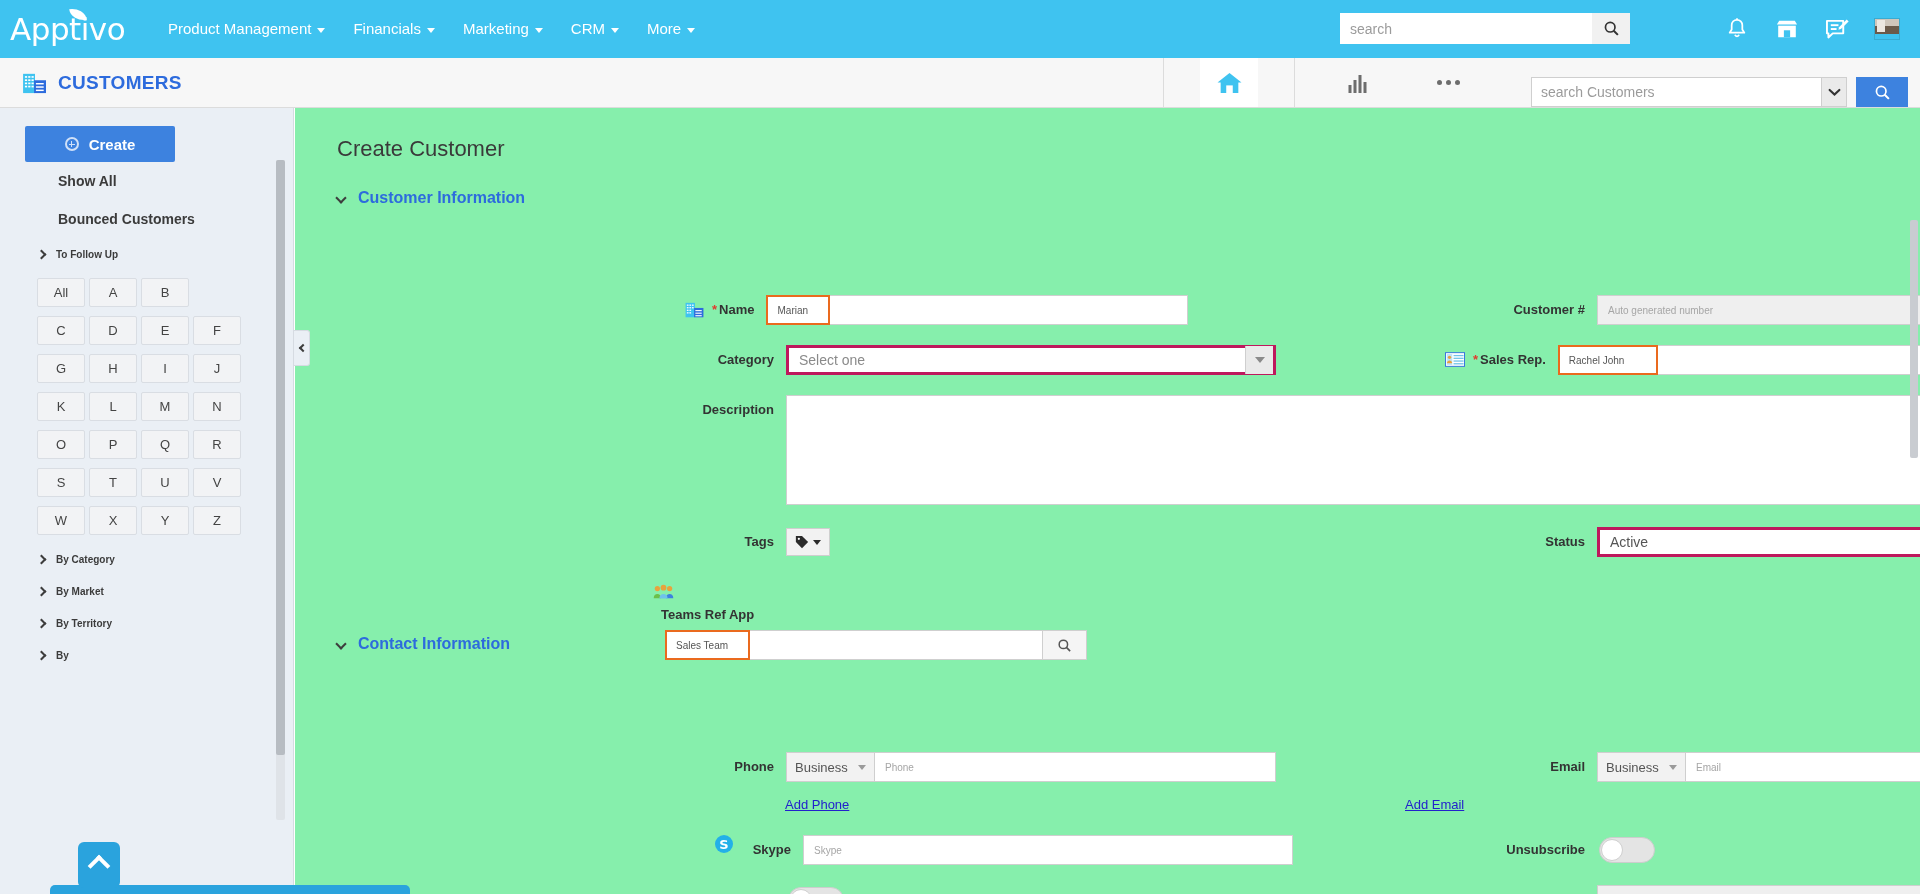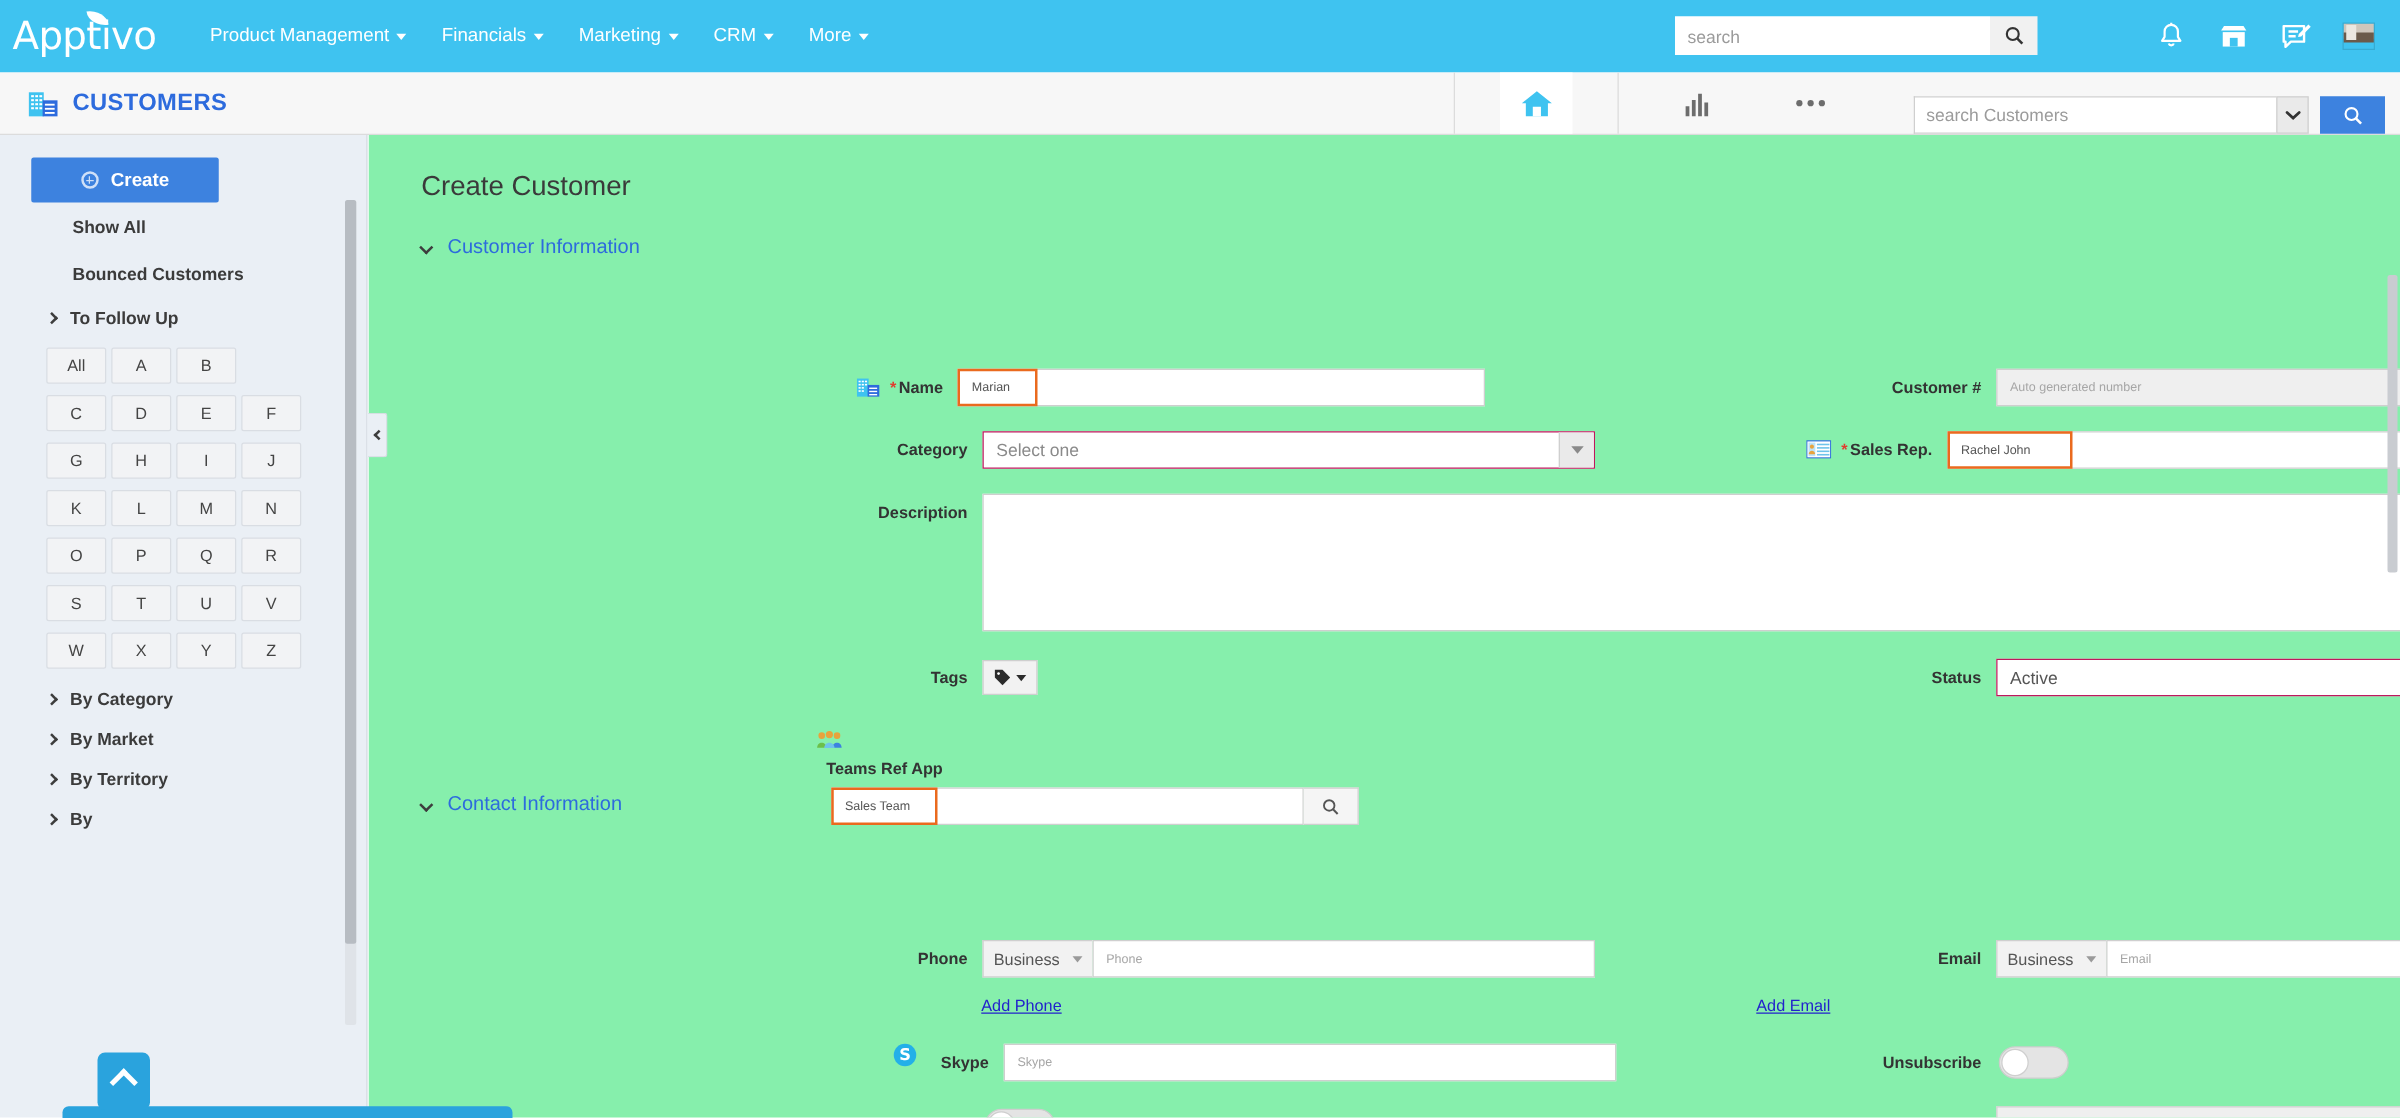--- a/index.html
+++ b/index.html
@@ -167,21 +167,21 @@
     border-bottom: 2.4px solid #3d3d3d; transform: rotate(45deg);
   }
   .chev.right { transform: rotate(-45deg); border-right-width: 2.6px; border-bottom-width: 2.6px; }
 
   .side-link {
     margin-left: 58px; height: 38px; display: flex; align-items: center;
     font-size: 14px; font-weight: bold; color: #3b3b3b; cursor: pointer;
   }
   .side-group {
     margin-left: 38px; height: 32px; display: flex; align-items: center;
-    gap: 11px; font-size: 14px; font-weight: bold; color: #3b3b3b; cursor: pointer;
+    gap: 11px; font-size: 10px; font-weight: bold; color: #3b3b3b; cursor: pointer;
   }
   .side-group .chev { width: 7px; height: 7px; border-width: 2.2px; }
   .alpha-grid {
     margin: 8px 0 0 37px; width: 210px;
     display: grid; grid-template-columns: repeat(4, 48px); gap: 9px 4px; text-align: center;
   }
   .alpha-btn {
     height: 29px; background: #f2f3f5; border: 1px solid #d9dde3;
     display: flex; align-items: center; justify-content: center;
     font-size: 13px; color: #444; cursor: pointer; border-radius: 2px;
@@ -226,21 +226,21 @@
     position: absolute; left: 295px; top: 108px; width: 1625px; height: 786px;
     background: #86efac; overflow: hidden;
   }
   .page-title {
     margin: 28px 0 0 42px; font-size: 22px; color: #3a3a3a; font-weight: normal;
   }
   .section-head {
     margin: 27px 0 0 42px; display: flex; align-items: center; gap: 13px;
     cursor: pointer;
   }
-  .section-head .t { color: #2d6bdd; font-size: 16px; font-weight: normal; }
+  .section-head .t { color: #2d6bdd; font-size: 16px; font-weight: bold; }
   .section-head .chev { width: 8px; height: 8px; border-width: 2.6px; }
 
   .form-grid { position: relative; }
   .row { position: absolute; display: flex; align-items: flex-start; }
 
   .flabel {
     font-size: 13px; font-weight: bold; color: #333; text-align: right;
     line-height: 30px; white-space: nowrap;
   }
   .req { color: #e23b2e; margin-right: 2px; font-weight: bold; }
@@ -255,21 +255,21 @@
   .hlwrap {
     position: relative; display: flex; align-items: stretch;
   }
   .hlbox {
     position: absolute; left: 0; top: 0; height: 30px;
     border: 2px solid #ea6a1e; background: transparent;
     pointer-events: none; z-index: 3;
   }
 
   .fsel {
-    height: 30px; border: 1px solid #be185d; display: flex; align-items: center;
+    height: 30px; border: 3px solid #be185d; display: flex; align-items: center;
     background: #fff; cursor: pointer;
   }
   .fsel .txt { flex: 1; padding: 0 10px; font-size: 14px; color: #8a8a8a; }
   .fsel .arr {
     width: 28px; height: 28px; background: #eaeaea; border-left: 1px solid #cfcfcf;
     display: flex; align-items: center; justify-content: center;
   }
   .tri-dn {
     width: 0; height: 0; border-left: 5px solid transparent;
     border-right: 5px solid transparent; border-top: 6px solid #8a8a8a;

